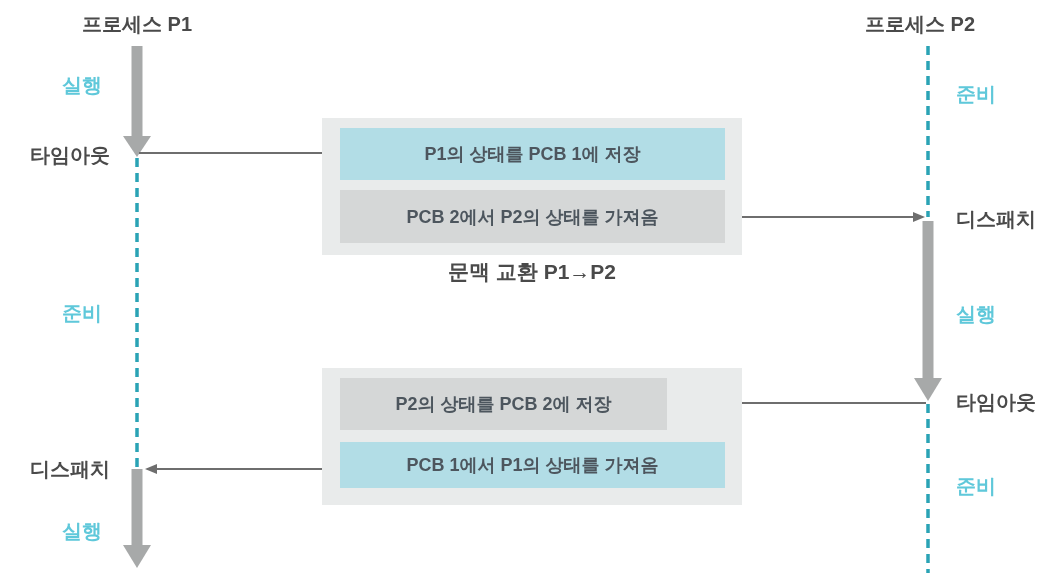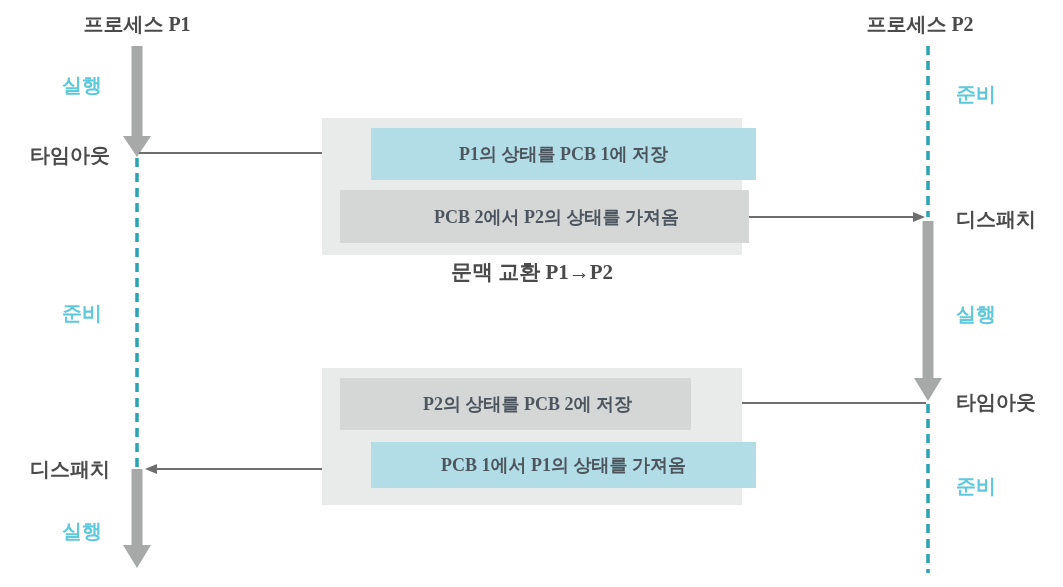--- a/index.html
+++ b/index.html
@@ -11,41 +11,41 @@
     --row-gray:#d5d7d7;
     --row-cyan:#b2dde6;
     --dark-text:#4a4a4a;
     --row-text:#4d565e;
   }
   html,body{margin:0;padding:0;background:#ffffff;}
   .stage{
     position:relative;
     width:1063px;height:587px;
     background:#ffffff;
-    font-family:Liberation Serif, serif;
+    font-family:Liberation Sans, sans-serif;
     overflow:hidden;
   }
   .layer{position:absolute;left:0;top:0;}
   .thick{stroke:var(--thick-arrow);stroke-width:11;fill:none;}
   .thick-head{fill:var(--thick-arrow);stroke:none;}
   .dashed{stroke:var(--teal-dashed);stroke-width:3.5;stroke-dasharray:9 6;fill:none;}
   .thin{stroke:var(--thin-arrow);stroke-width:2;fill:none;}
   .thin-head{fill:var(--thin-arrow);stroke:none;}
   .t{position:absolute;font-weight:700;font-size:20px;line-height:1.2;color:var(--dark-text);}
   .title{text-align:center;}
   .lbl-right{text-align:right;}
   .lbl-left{text-align:left;}
   .state-cyan{color:var(--cyan-text);}
   .panel{position:absolute;background:var(--box-outer);}
   .row{
     position:absolute;display:flex;align-items:center;justify-content:center;
     font-weight:700;font-size:18px;color:var(--row-text);
   }
-  .row.cyan{background:var(--row-cyan);margin-left:31px;}
-  .row.gray{background:var(--row-gray);padding-left:24px;}
+  .row.cyan{background:var(--row-cyan);}
+  .row.gray{background:var(--row-gray);}
   .caption{
     position:absolute;text-align:center;font-weight:700;font-size:21px;color:var(--dark-text);
   }
 </style>
 </head>
 <body>
 
 <div class="stage">
 
   <svg class="layer" width="1063" height="587" viewBox="0 0 1063 587" aria-hidden="true">

